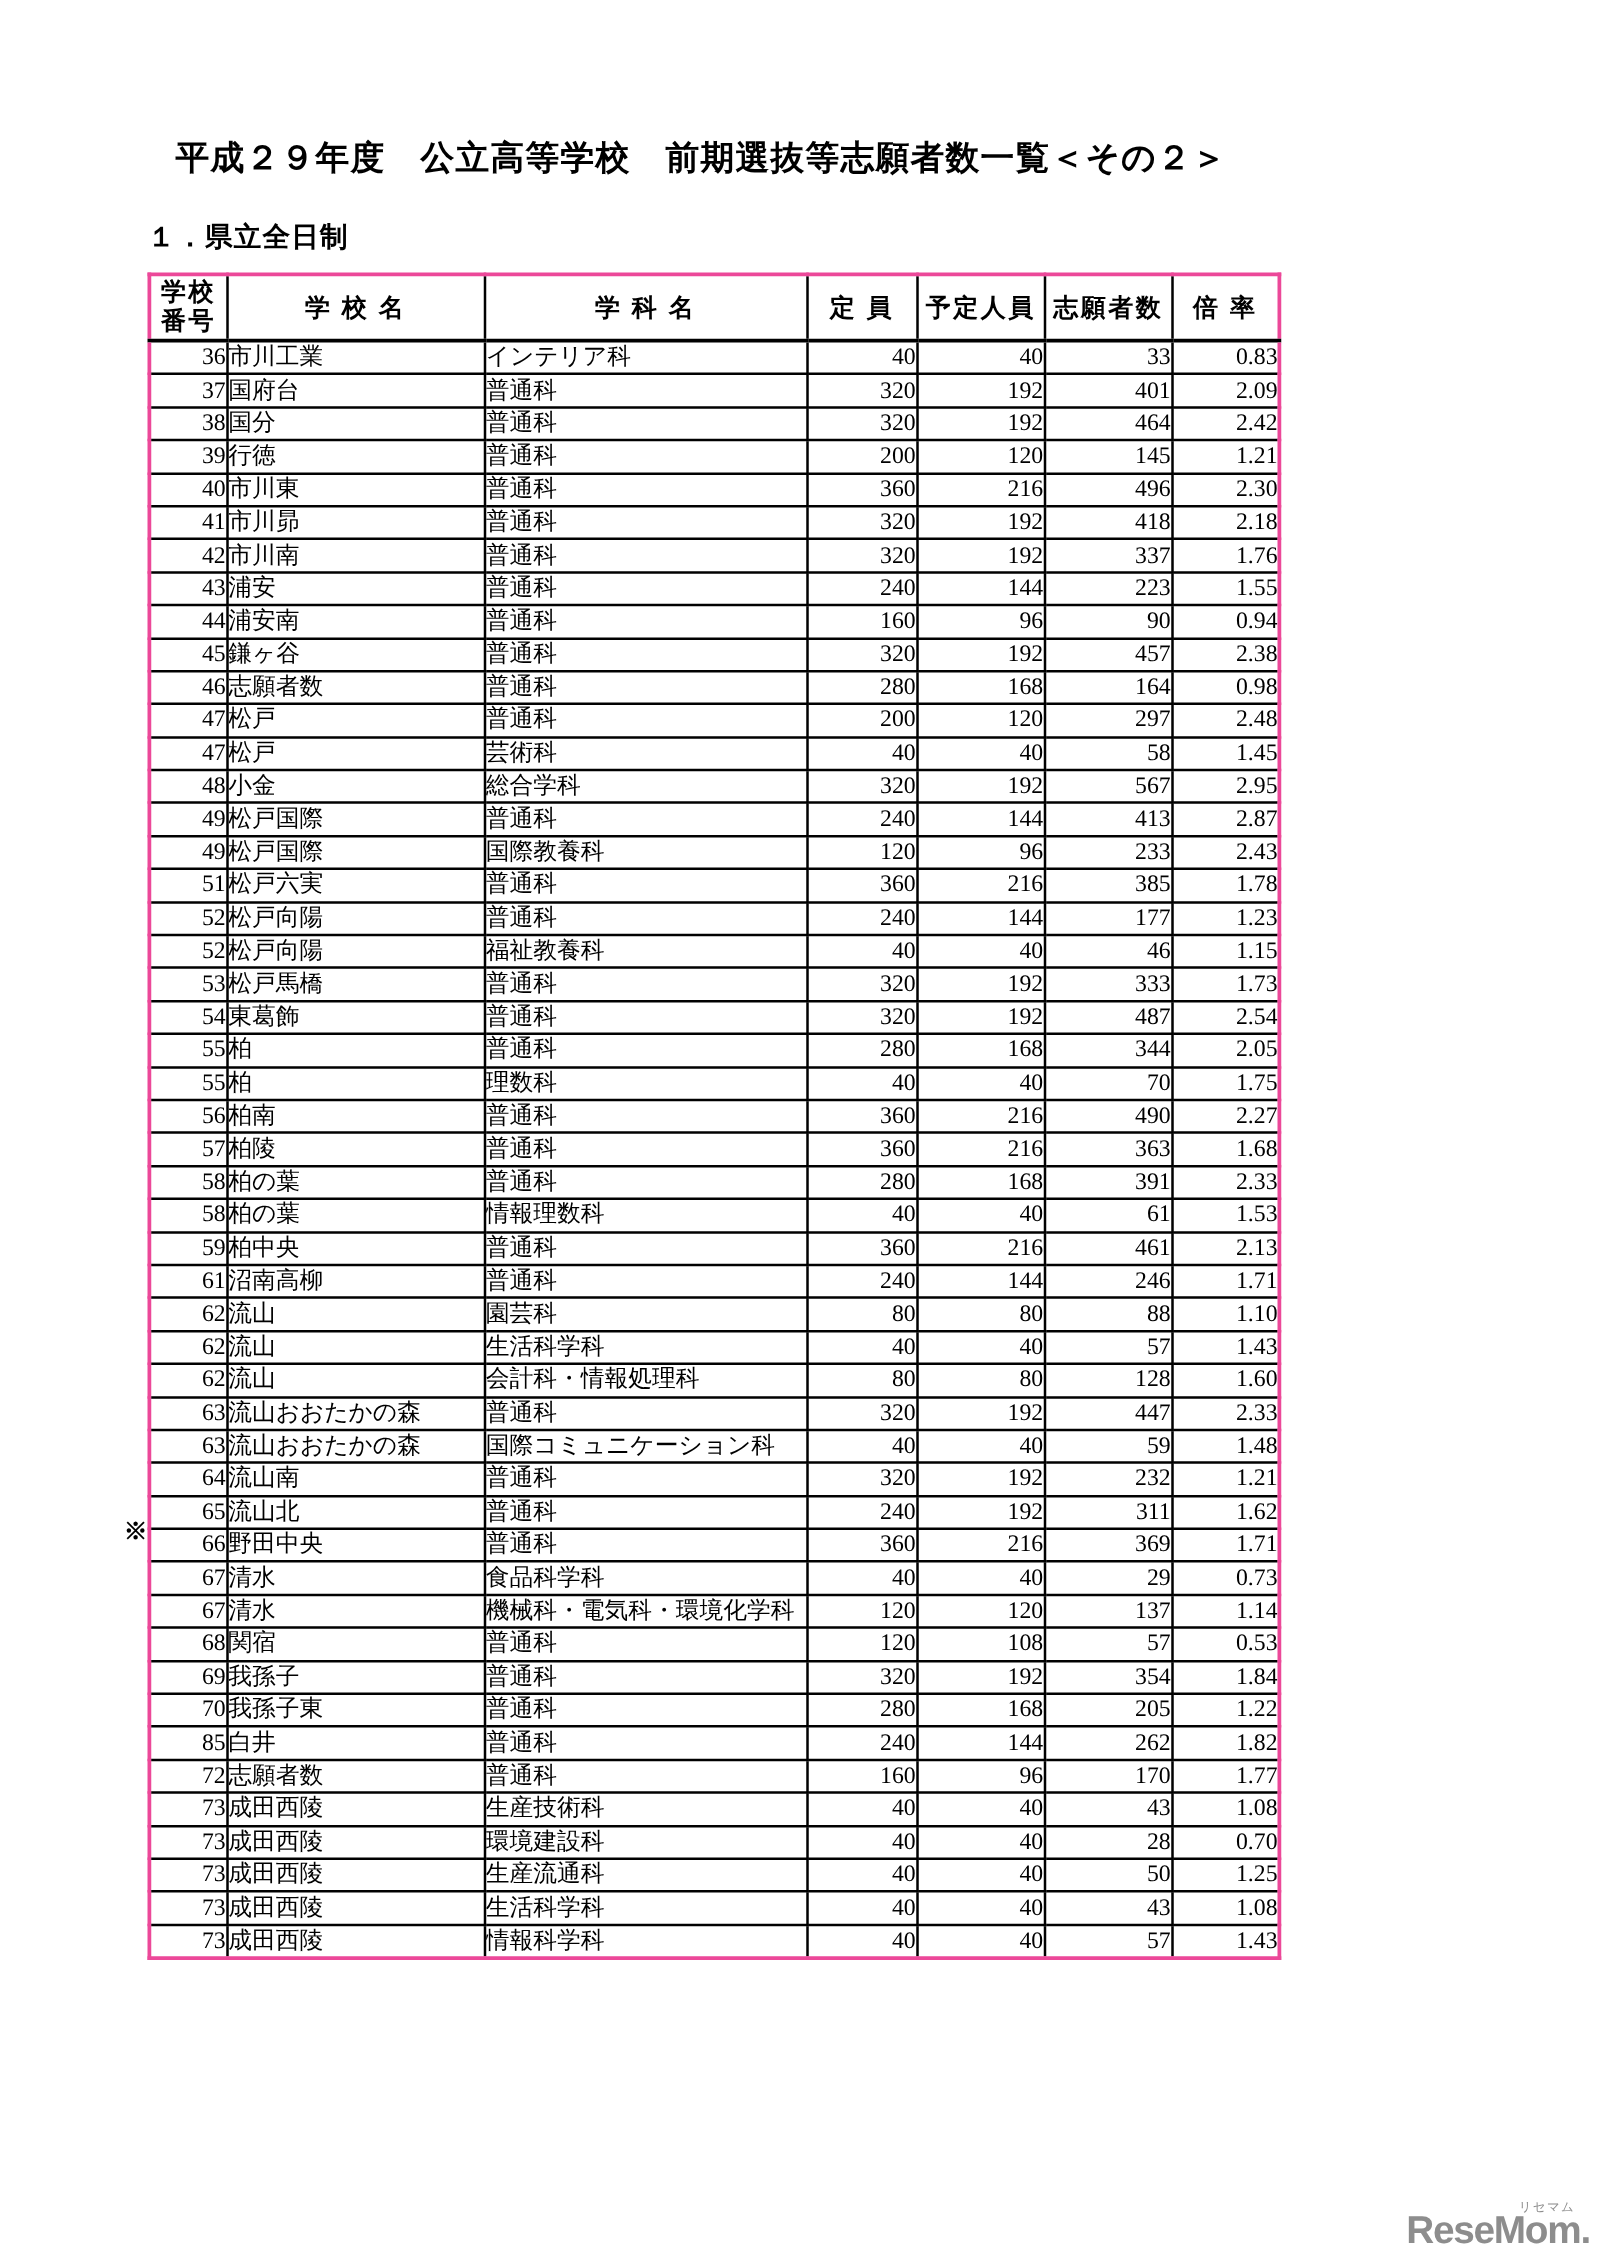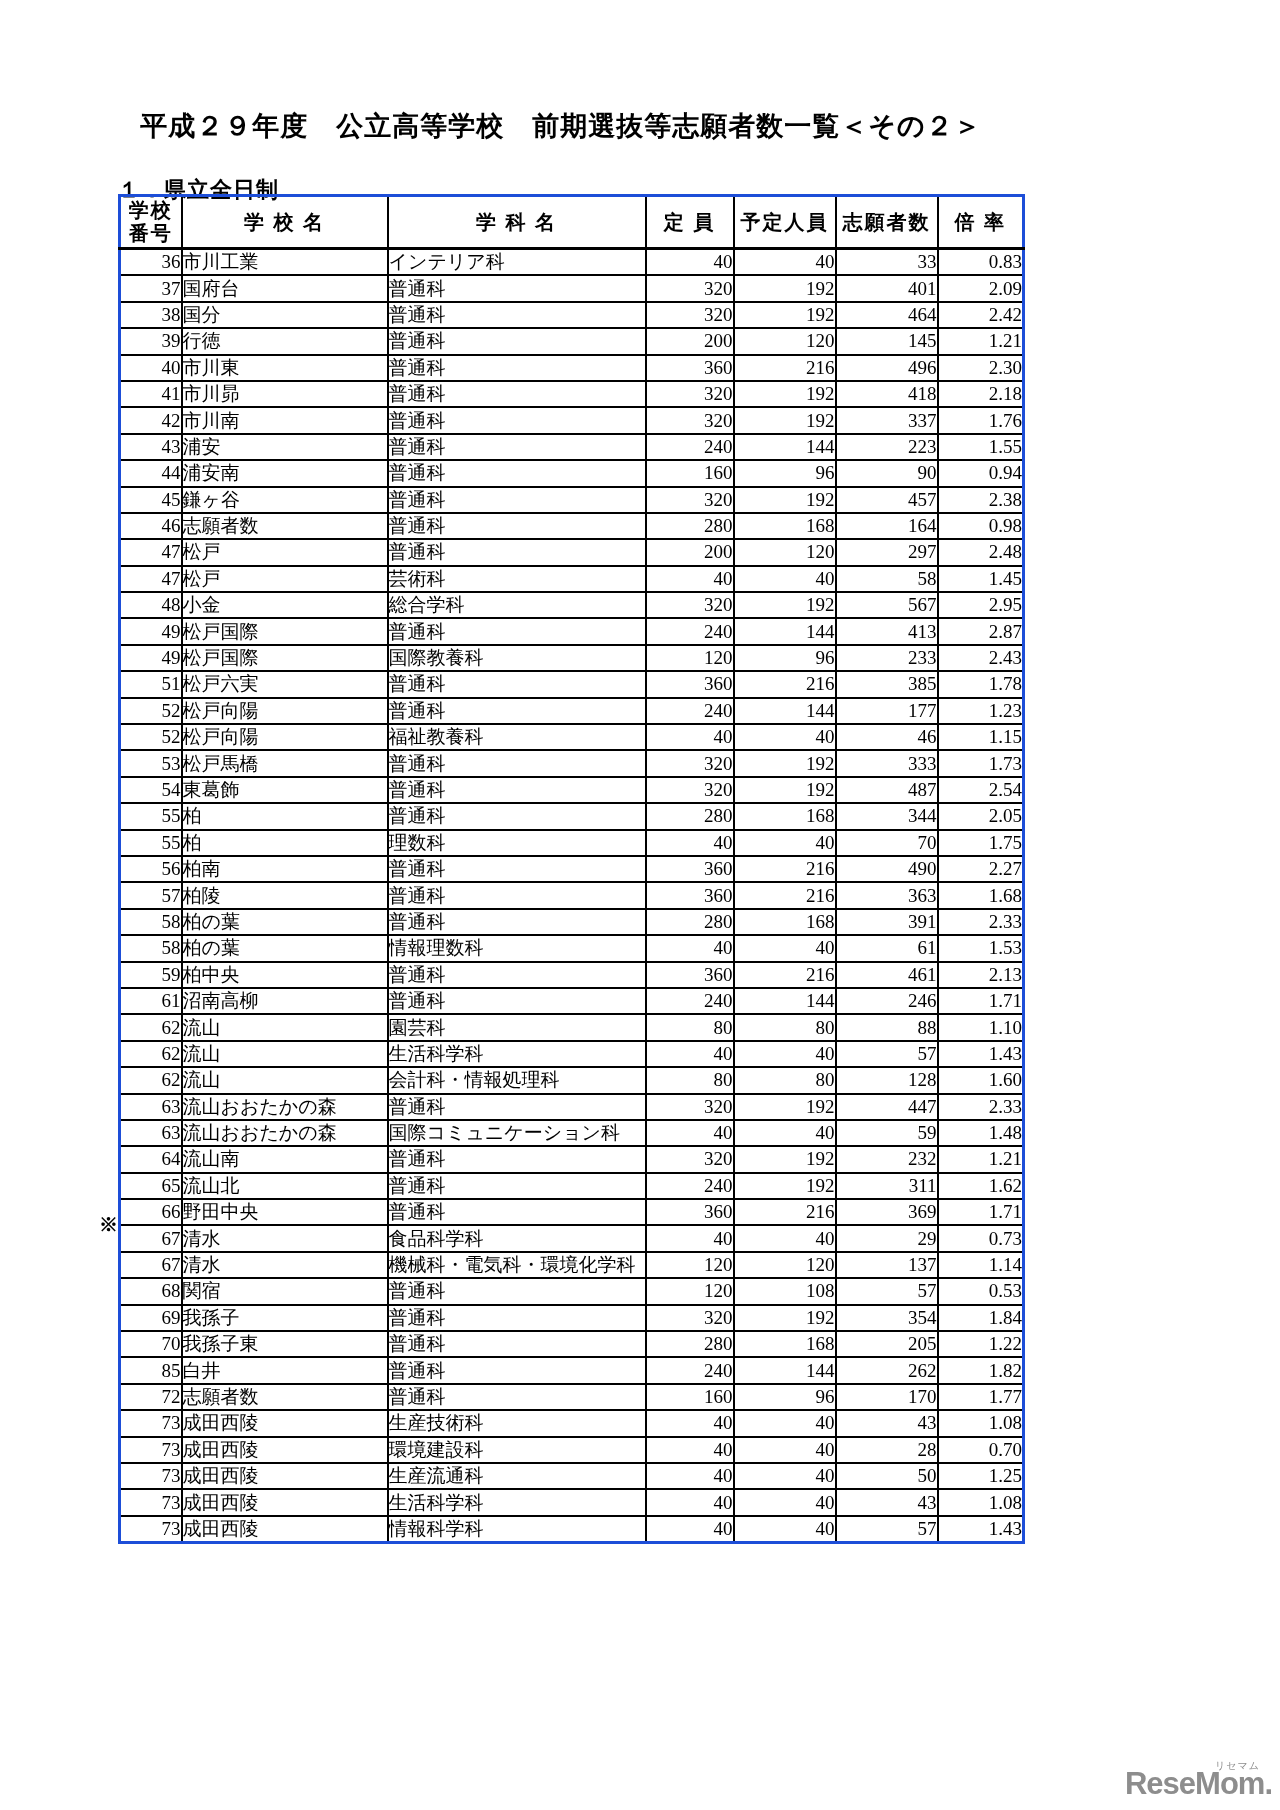--- a/index.html
+++ b/index.html
@@ -25,25 +25,25 @@
   .section-label{
     position:absolute;
     top:175px;left:118px;
     font-family:"Liberation Sans","DejaVu Sans",sans-serif;
     font-weight:bold;
     font-size:22px;
     letter-spacing:1px;
   }
   table.main{
     position:absolute;
-    top:194px;left:118px;
+    top:218px;left:118px;
     width:906px;
     border-collapse:collapse;
     table-layout:fixed;
-    border:3px solid #1d4ed8;
+    border:3px solid #ec4899;
   }
   table.main th, table.main td{
     border:2px solid #000;
     padding:0;
     overflow:hidden;
     white-space:nowrap;
   }
   table.main thead th{
     font-family:"Liberation Sans","DejaVu Sans",sans-serif;
     font-weight:bold;

